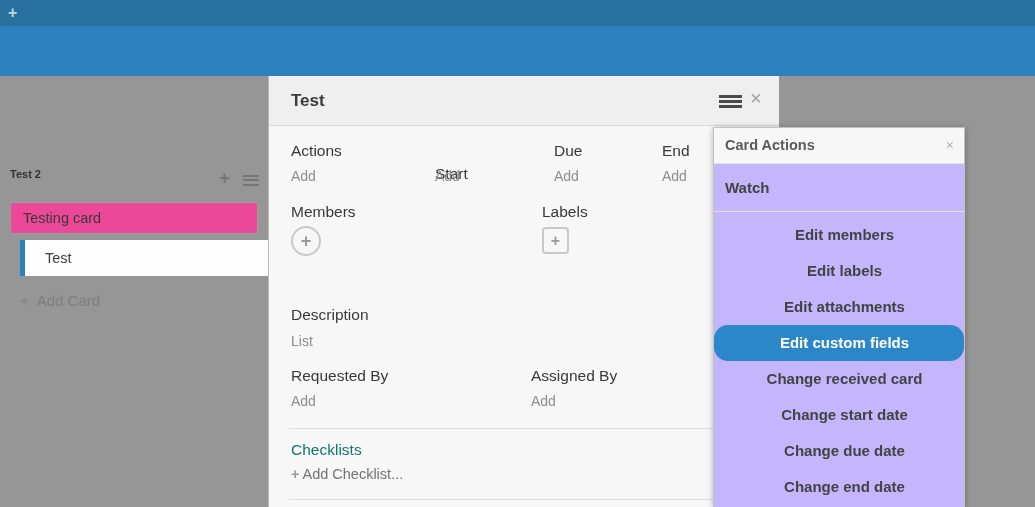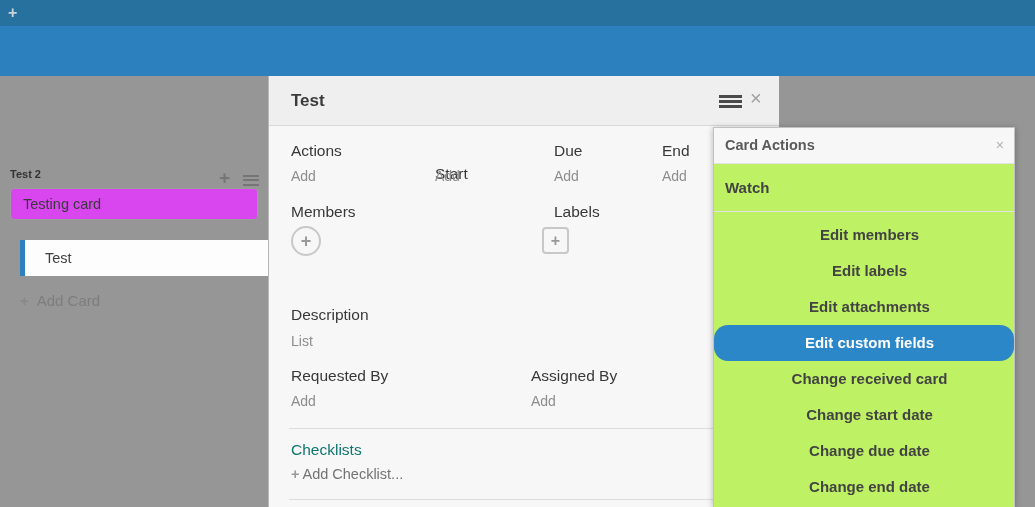--- a/index.html
+++ b/index.html
@@ -15,21 +15,21 @@
 
   
   .board { position:absolute; left:0; top:76px; width:1035px; height:431px; background:#969696; }
 
   .list-title { position:absolute; left:10px; top:92px; font-size:11px; font-weight:bold; color:#333; }
   .list-add-icon { position:absolute; left:219px; top:91px; font-size:19px; font-weight:bold; color:#757575; }
   .list-menu-icon { position:absolute; left:243px; top:99px; width:16px; height:11px;
       border-top:2.5px solid #757575; border-bottom:2.5px solid #757575; }
   .list-menu-icon::after { content:""; position:absolute; left:0; top:1.8px; width:16px; height:2.5px; background:#757575; }
 
-  .card-gray { position:absolute; left:10px; top:112px; width:248px; height:32px; background:#d946ef;
+  .card-gray { position:absolute; left:10px; top:126px; width:248px; height:32px; background:#ec4899;
       border:1px solid #9d9d9d; border-radius:4px; }
   .card-gray .card-label { display:block; padding-left:12px; line-height:30px; font-size:14.5px; color:#3a3a3a; }
   .card-white { position:absolute; left:20px; top:164px; width:248px; height:36px; background:#fdfdfd;
       border-left:5px solid #2b80bd; }
   .card-white .card-label { display:block; padding-left:20px; line-height:36px; font-size:14.5px; color:#404040; }
   .add-card { position:absolute; left:20px; top:216px; font-size:15px; color:#7d7d7d; cursor:default; }
   .add-card .plus { font-weight:bold; margin-right:8px; color:#888; }
 
   .add-list { position:absolute; left:790px; top:94px; font-size:15.5px; color:#757575; }
   .add-list .plus { font-weight:bold; margin-right:5px; color:#828282; }
@@ -53,21 +53,21 @@
       border-radius:50%; color:#999; font-size:18px; font-weight:bold; text-align:center; line-height:26px; cursor:pointer; }
   .label-plus { position:absolute; left:273px; top:151px; width:27px; height:27px; border:2px solid #c8c8c8;
       border-radius:4px; color:#999; font-size:16px; font-weight:bold; text-align:center; line-height:23px; cursor:pointer; }
 
   .divider { position:absolute; left:20px; right:20px; height:1px; background:#dcdcdc; }
 
   .add-checklist { position:absolute; left:22px; top:390px; font-size:14.5px; color:#737373; cursor:pointer; }
   .add-checklist .plus { color:#9a9a9a; font-weight:bold; margin-right:3px; }
 
   
-  .popup { position:absolute; left:713px; top:127px; width:302px; height:381px; background:#bef264;
+  .popup { position:absolute; left:713px; top:127px; width:252px; height:381px; background:#c4b5fd;
       border:1px solid #c2c2c2; box-shadow:0 1px 6px rgba(0,0,0,0.28); }
   .popup-header { position:relative; height:36px; background:#f7f7f7; border-bottom:1px solid #e2e2e2; }
   .popup-title { position:absolute; left:11px; top:0; line-height:35px; font-size:14.5px; font-weight:bold; color:#5a5a5a; }
   .popup-close { position:absolute; right:10px; top:0; line-height:35px; font-size:14px; color:#b0b0b0; cursor:pointer; }
   .popup-watch { position:relative; height:48px; border-bottom:1px solid #e2e2e2; cursor:pointer; }
   .popup-watch span { position:absolute; left:11px; top:0; line-height:48px; font-size:15px; font-weight:bold; color:#434343; }
   .popup-items { padding-top:5px; }
   .popup-item { height:36px; line-height:36px; padding-left:11px; font-size:15px; font-weight:bold; color:#434343; cursor:pointer;text-align:center; }
   .popup-item.selected { background:#2c87c8; color:#fff;border-radius:14px; }
 </style>
@@ -114,21 +114,21 @@
     <span class="fld-label" style="left:166px; top:66px;margin-top:23px;">Start</span>
     <span class="fld-label" style="left:285px; top:66px;">Due</span>
     <span class="fld-label" style="left:393px; top:66px;">End</span>
     <span class="fld-action" style="left:22px;  top:92px;">Add</span>
     <span class="fld-action" style="left:166px; top:92px;">Add</span>
     <span class="fld-action" style="left:285px; top:92px;">Add</span>
     <span class="fld-action" style="left:393px; top:92px;">Add</span>
 
     <span class="fld-label" style="left:22px; top:127px;">Members</span>
     <span class="member-plus">+</span>
-    <span class="fld-label" style="left:273px; top:127px;margin-left:12px;">Labels</span>
+    <span class="fld-label" style="left:273px; top:127px;">Labels</span>
     <span class="label-plus">+</span>
 
     <span class="fld-label" style="left:22px; top:230px;">Description</span>
     <span class="fld-action" style="left:22px; top:257px;">List</span>
 
     <span class="fld-label" style="left:22px; top:291px;">Requested By</span>
     <span class="fld-action" style="left:22px; top:317px;">Add</span>
     <span class="fld-label" style="left:262px; top:291px;">Assigned By</span>
     <span class="fld-action" style="left:262px; top:317px;">Add</span>
 

